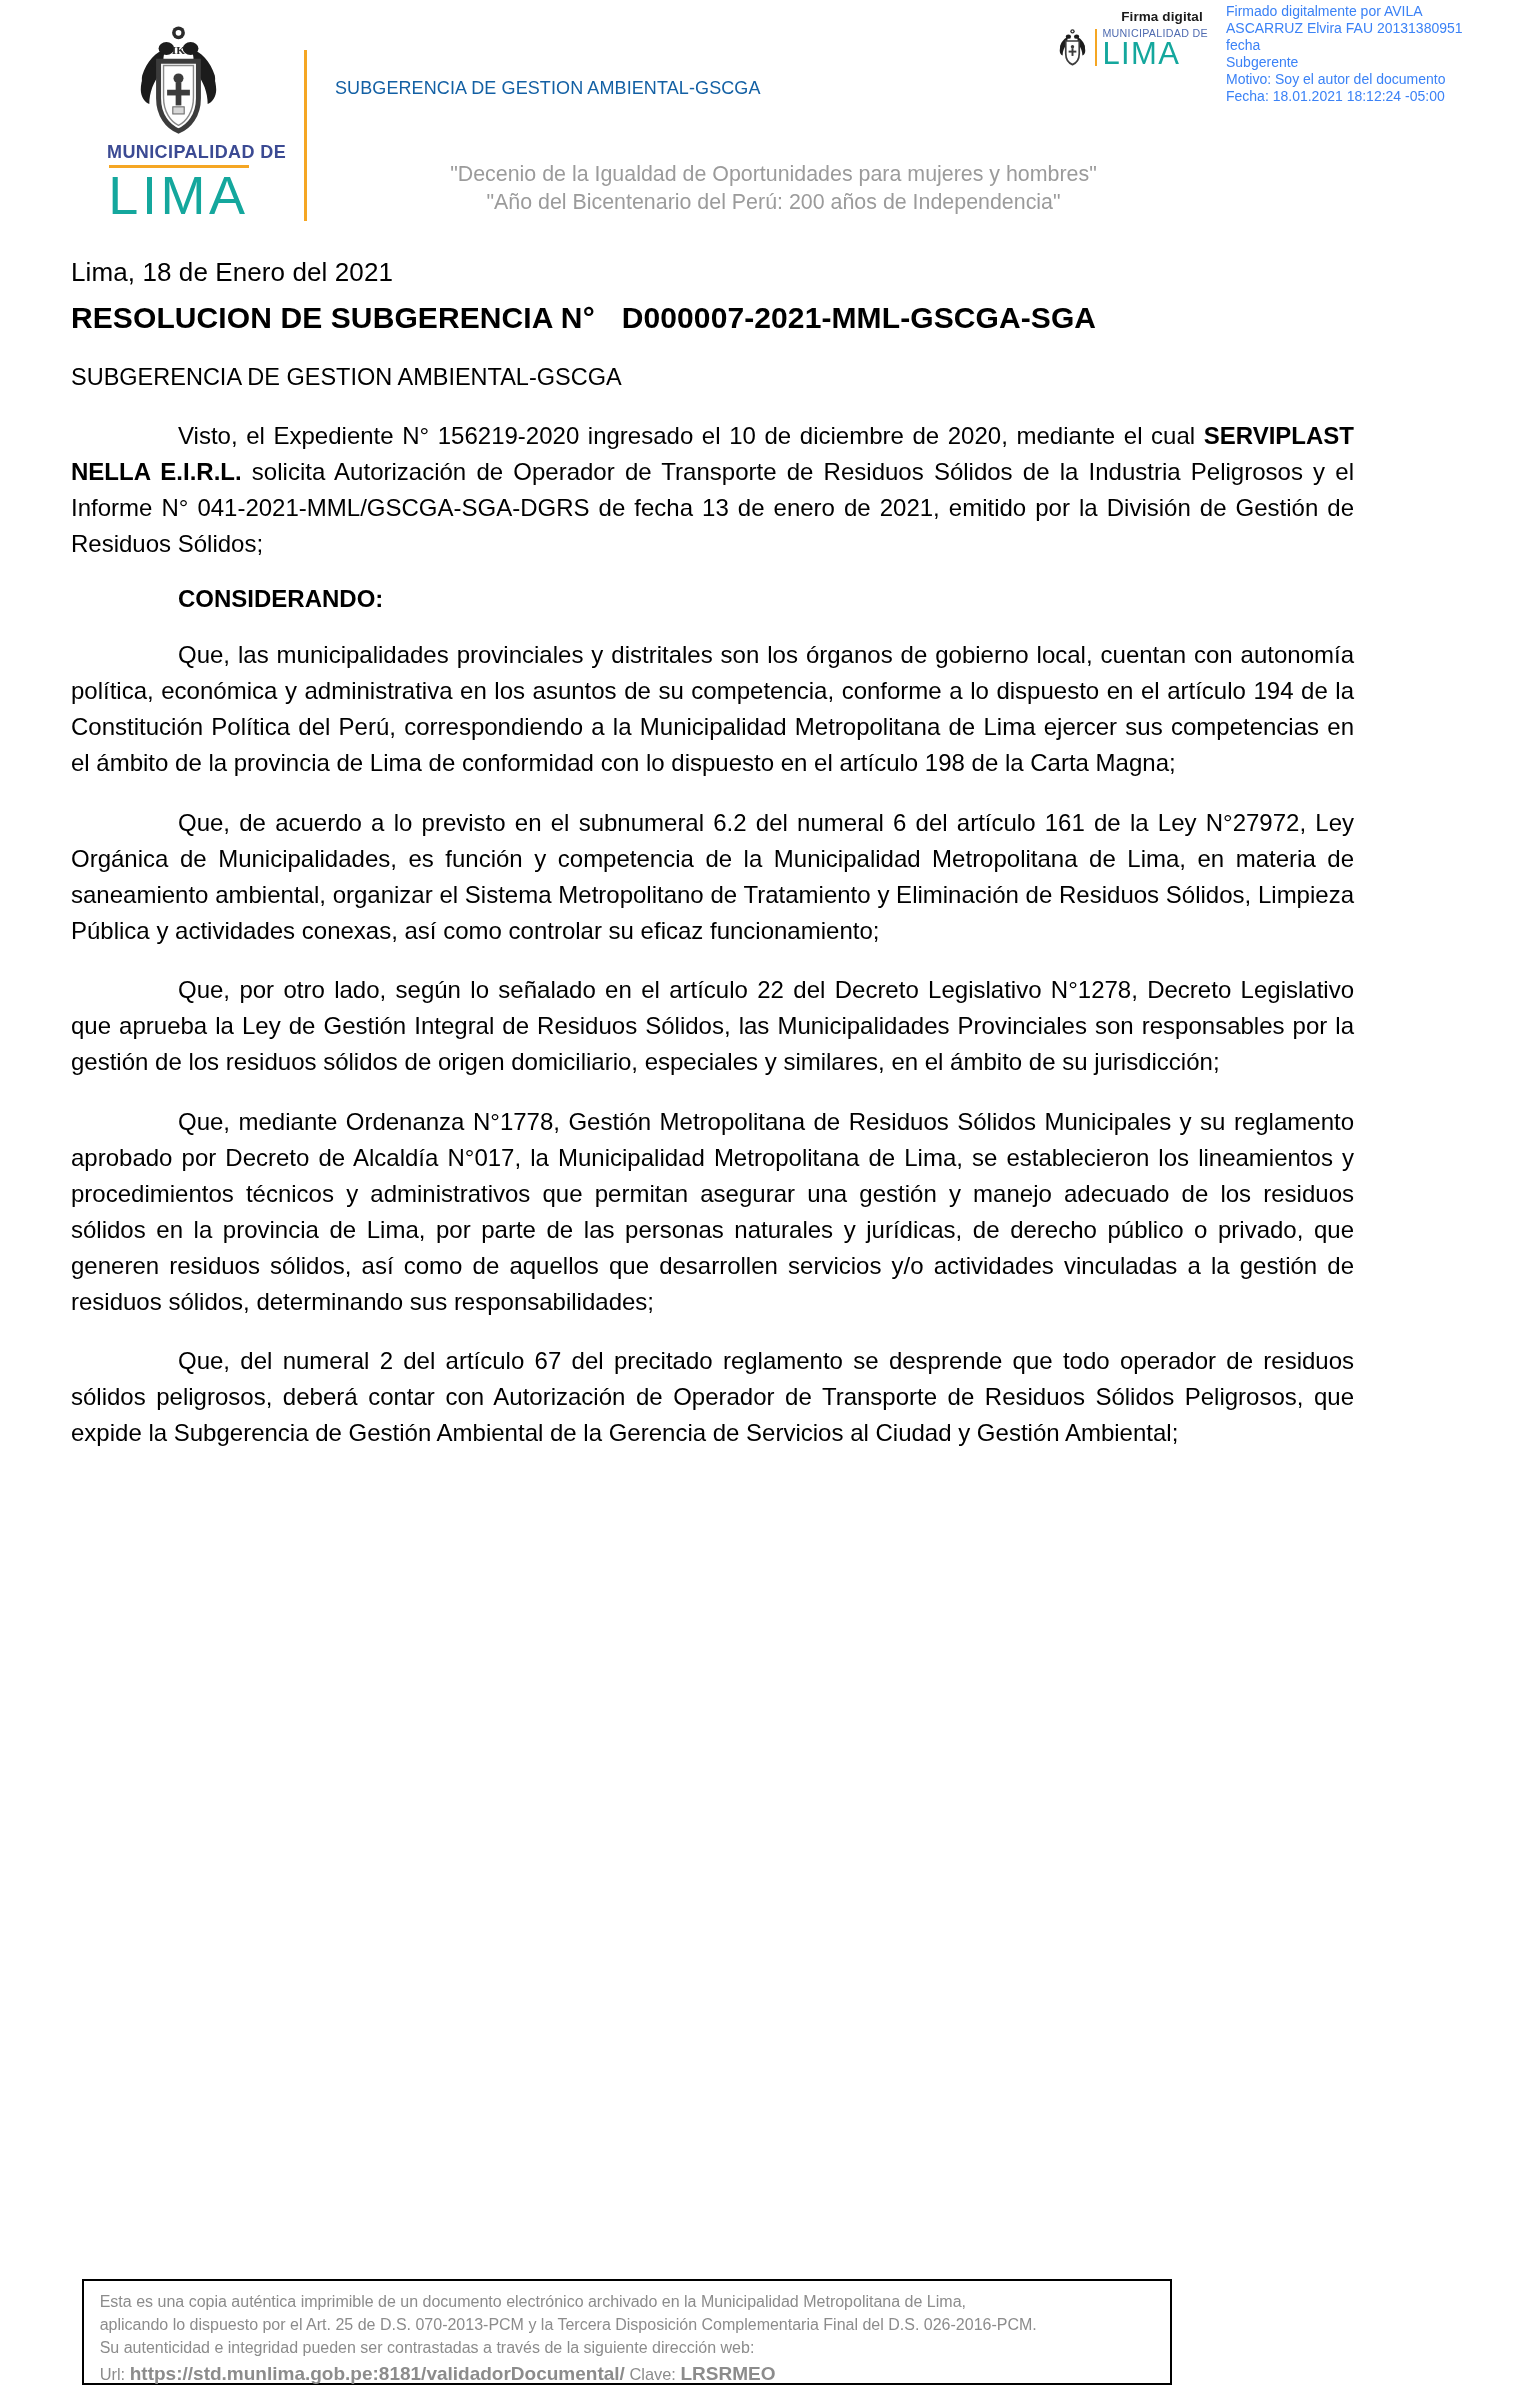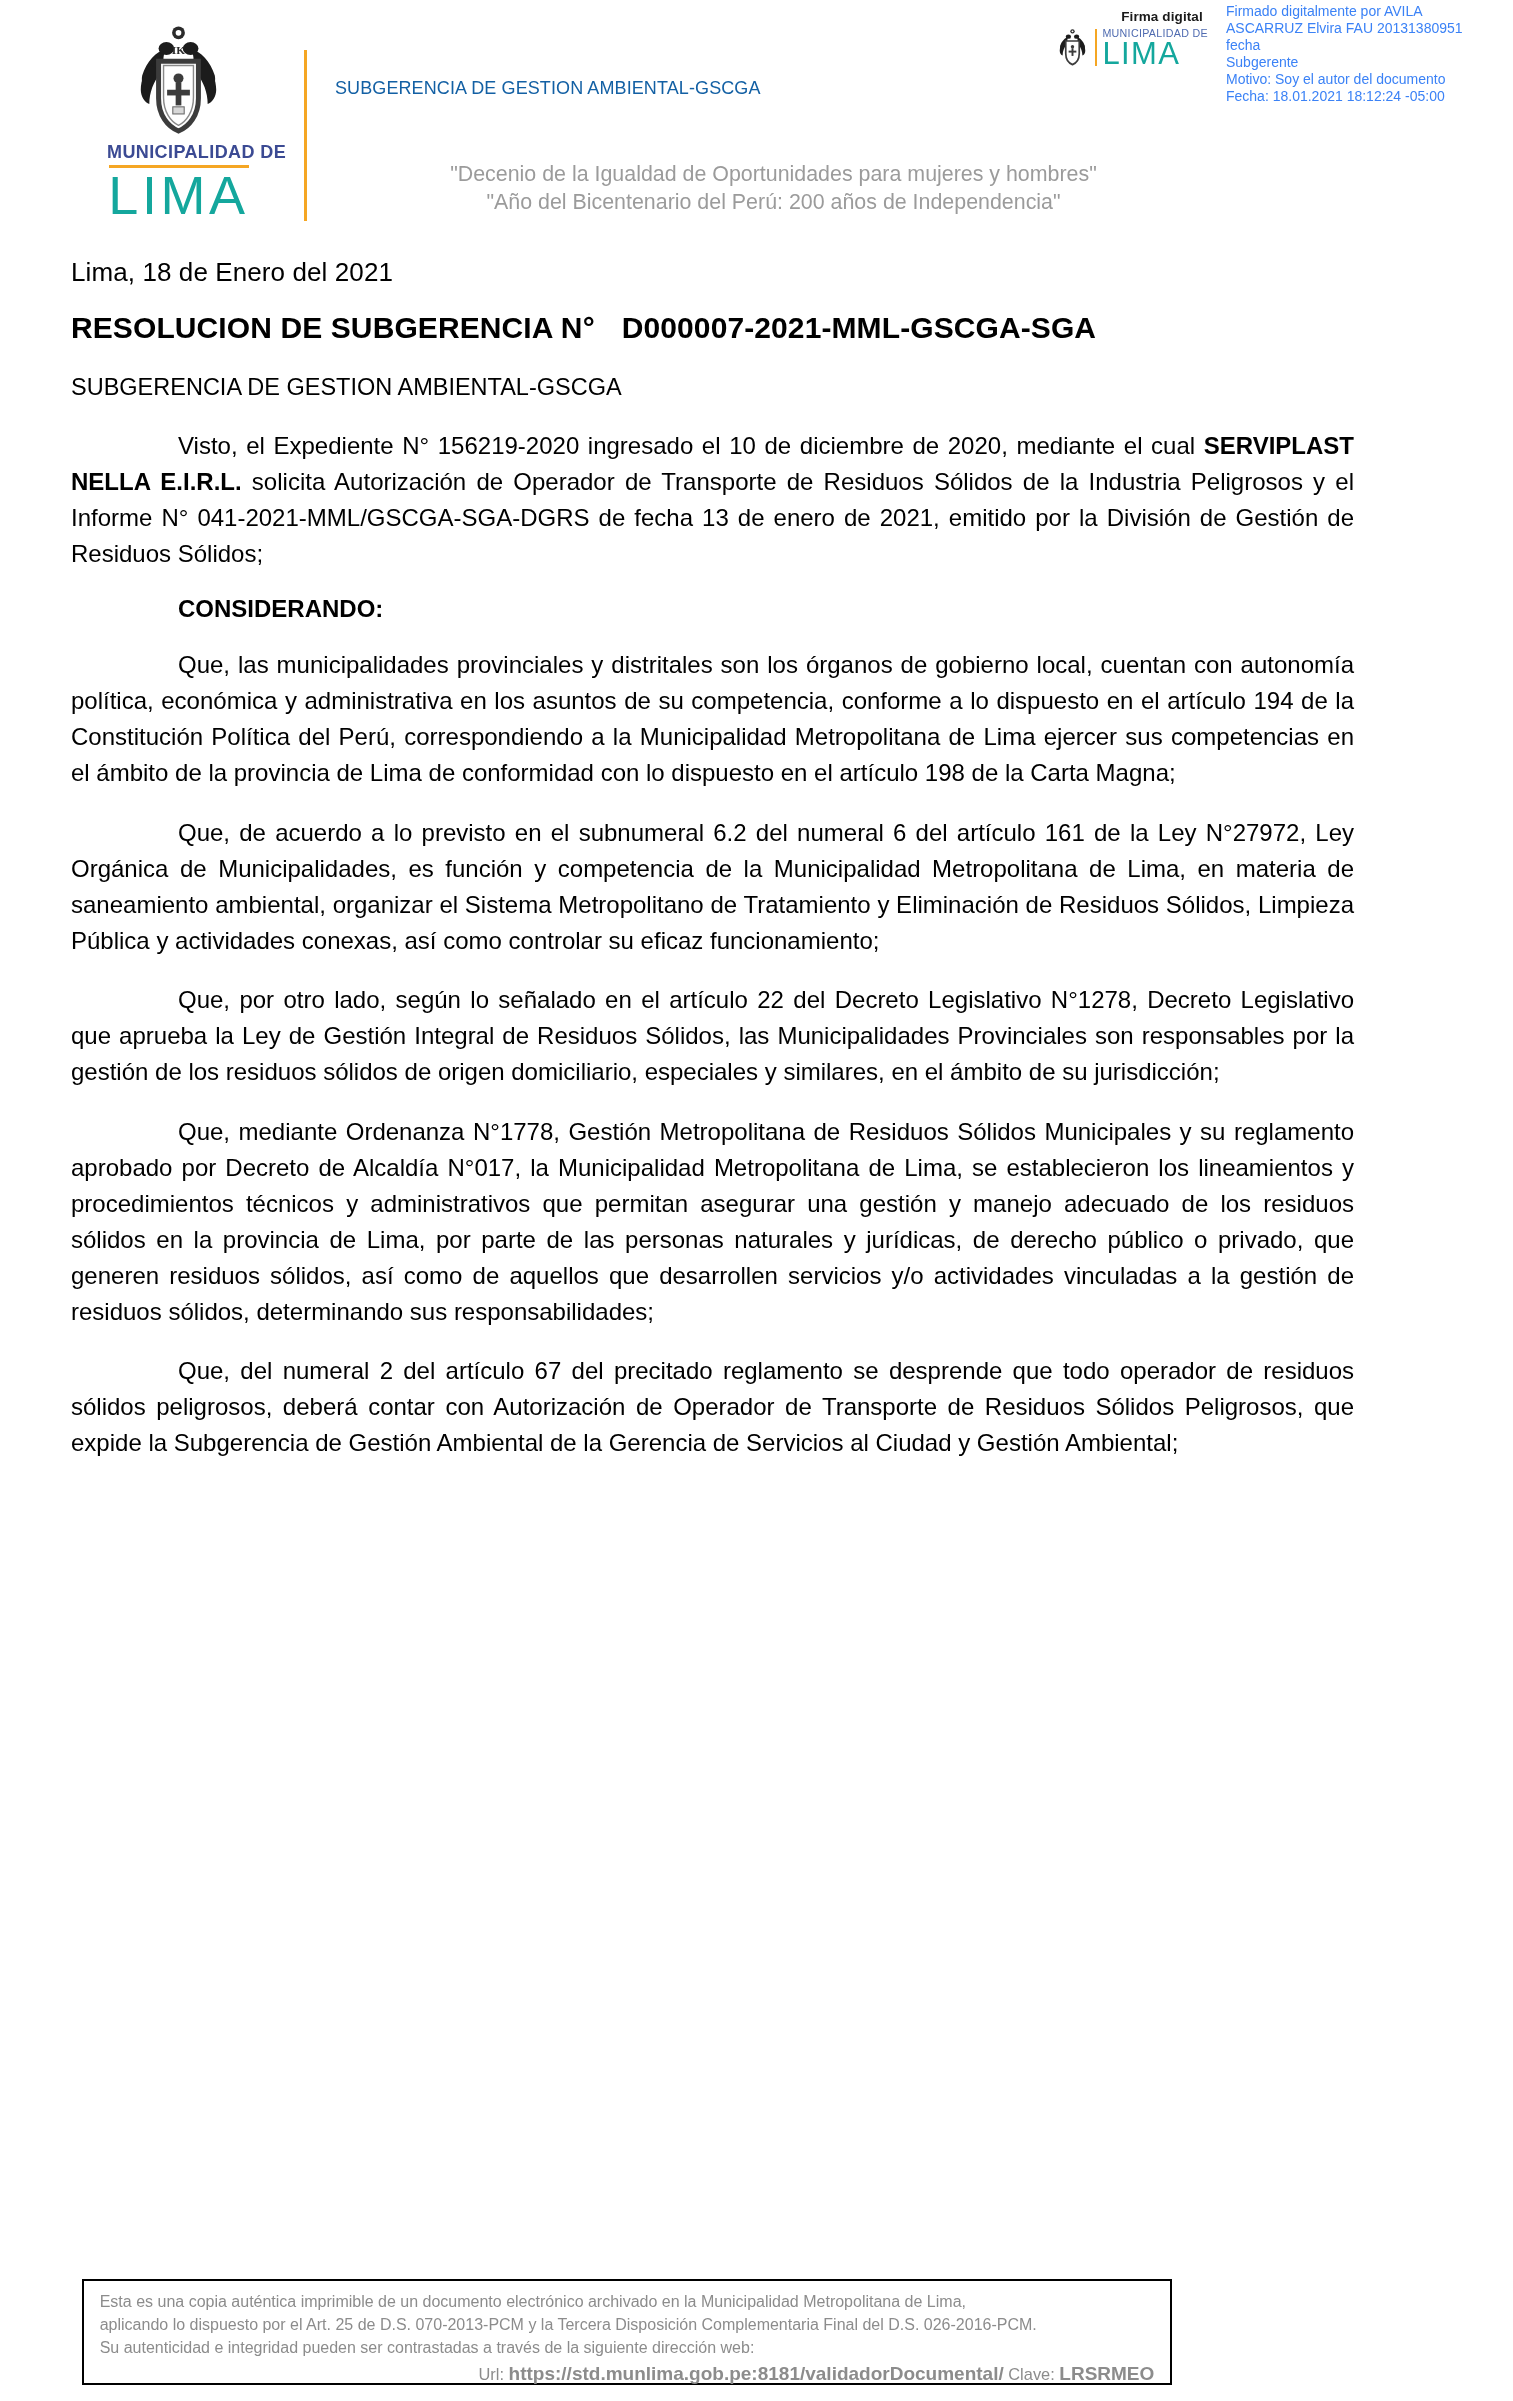--- a/index.html
+++ b/index.html
@@ -147,21 +147,21 @@
 
   
   .doc {
     position: absolute;
     left: 71px; top: 257px;
     width: 1283px;
   }
   .place-date {
     font-size: 26px;
     letter-spacing: 0.1px;
-    margin-bottom: 23px;
+    margin-bottom: 13px;
   }
   .res-title {
     font-size: 30px;
     font-weight: 700;
     letter-spacing: 0.1px;
     white-space: nowrap;
     margin-bottom: 28.5px;
   }
   .res-title .res-num { margin-left: 27px; }
   .dept-line {
@@ -199,21 +199,20 @@
     font-size: 16px;
     line-height: 1.46;
     text-align: justify;
     text-justify: inter-word;
     white-space: nowrap;
   }
   .footer-url-line {
     font-size: 16.4px;
     margin-top: 2.9px;
     white-space: nowrap;
-    text-align: right;
   }
   .footer-url-line .url-strong,
   .footer-url-line .clave-strong {
     font-weight: 700;
     font-size: 19px;
     color: #8c8c8c;
   }
 </style>
 </head>
 <body>

